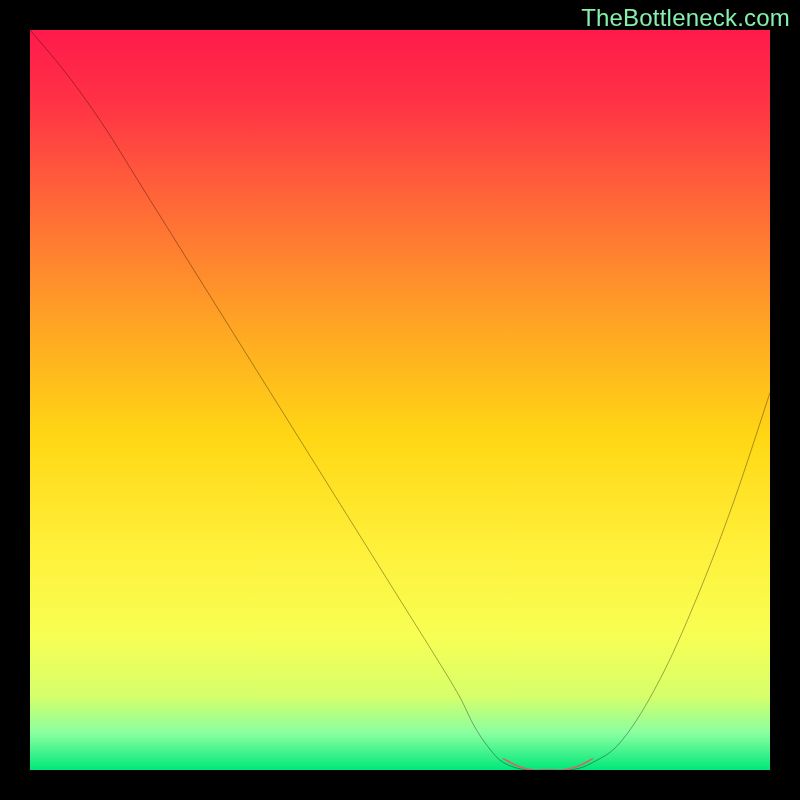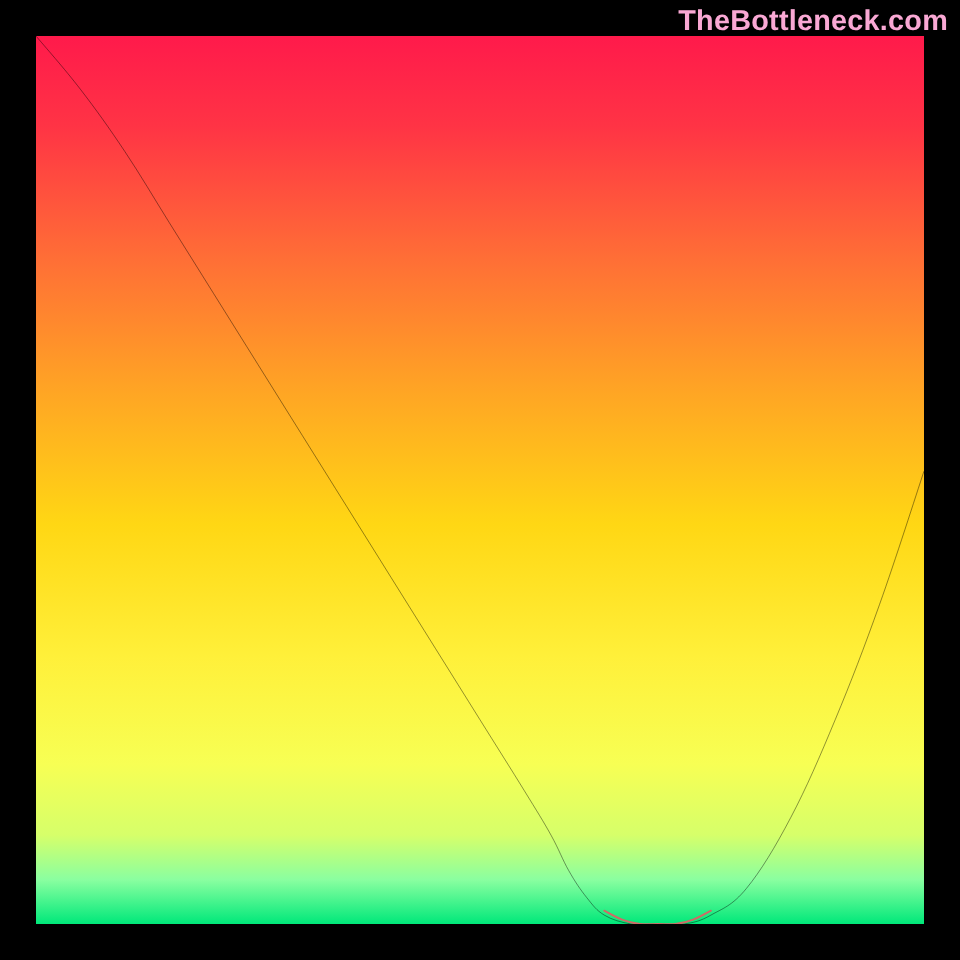--- a/index.html
+++ b/index.html
@@ -14,23 +14,23 @@
   .frame {
     position: relative;
     width: 800px;
     height: 800px;
     background: #000;
   }
   .watermark {
     position: absolute;
     top: 4px;
     right: 10px;
-    color: #f9a8d4;
+    color: #86efac;
     font-size: 24px;
-    font-weight: 700;
+    font-weight: 400;
     letter-spacing: 0.2px;
     z-index: 5;
   }
   .plot-area {
     position: absolute;
     left: 30px;
     top: 30px;
     width: 740px;
     height: 740px;
     overflow: hidden;

